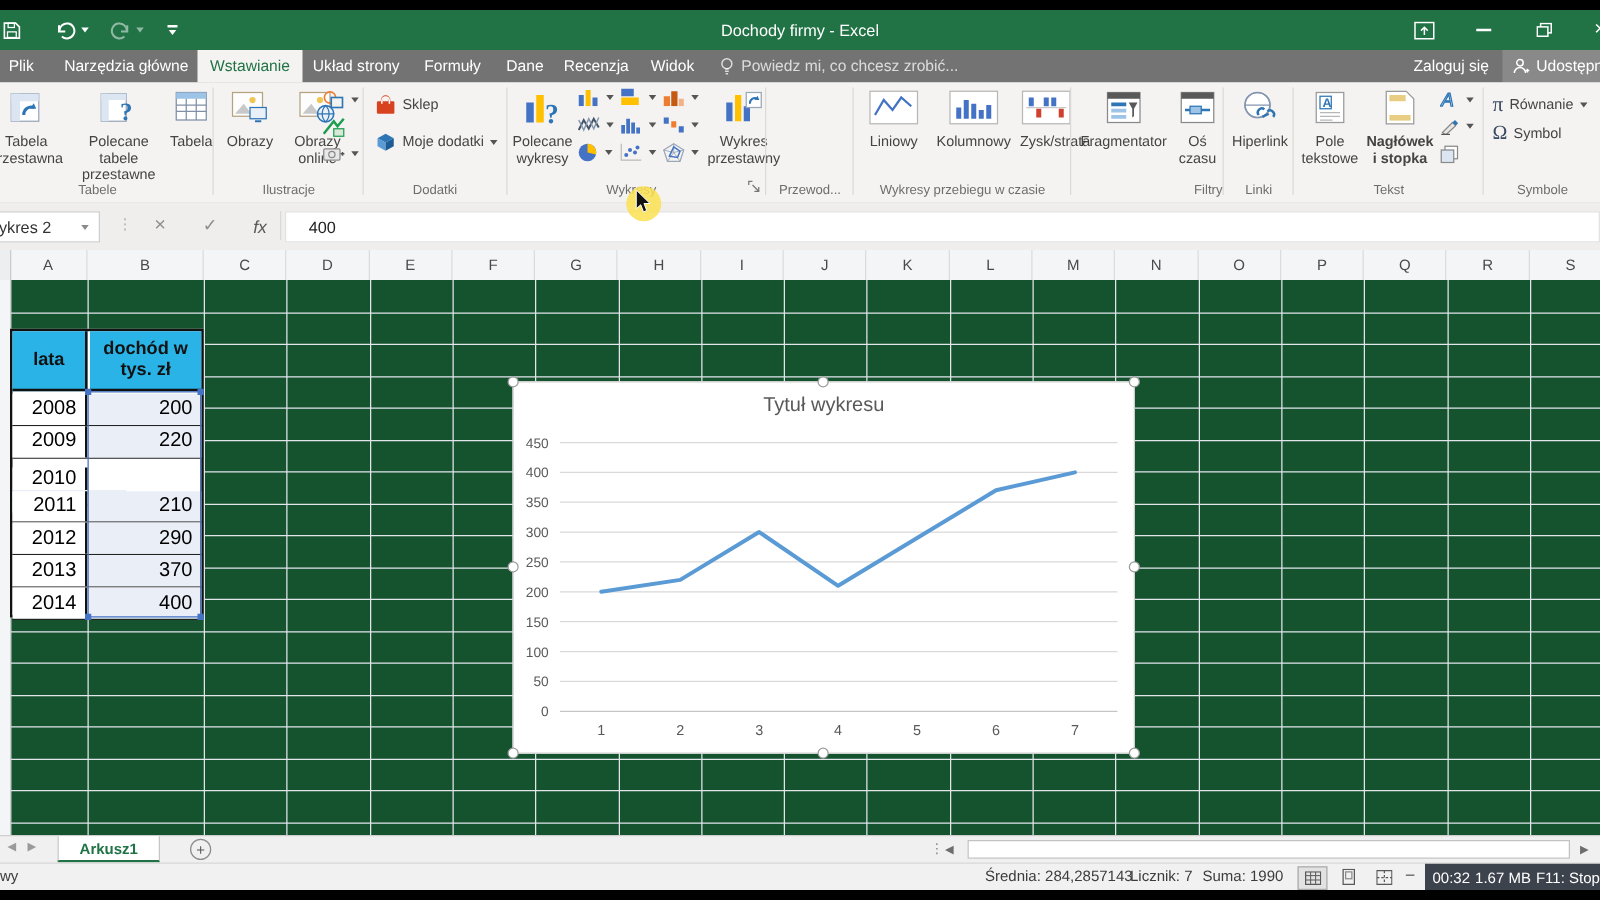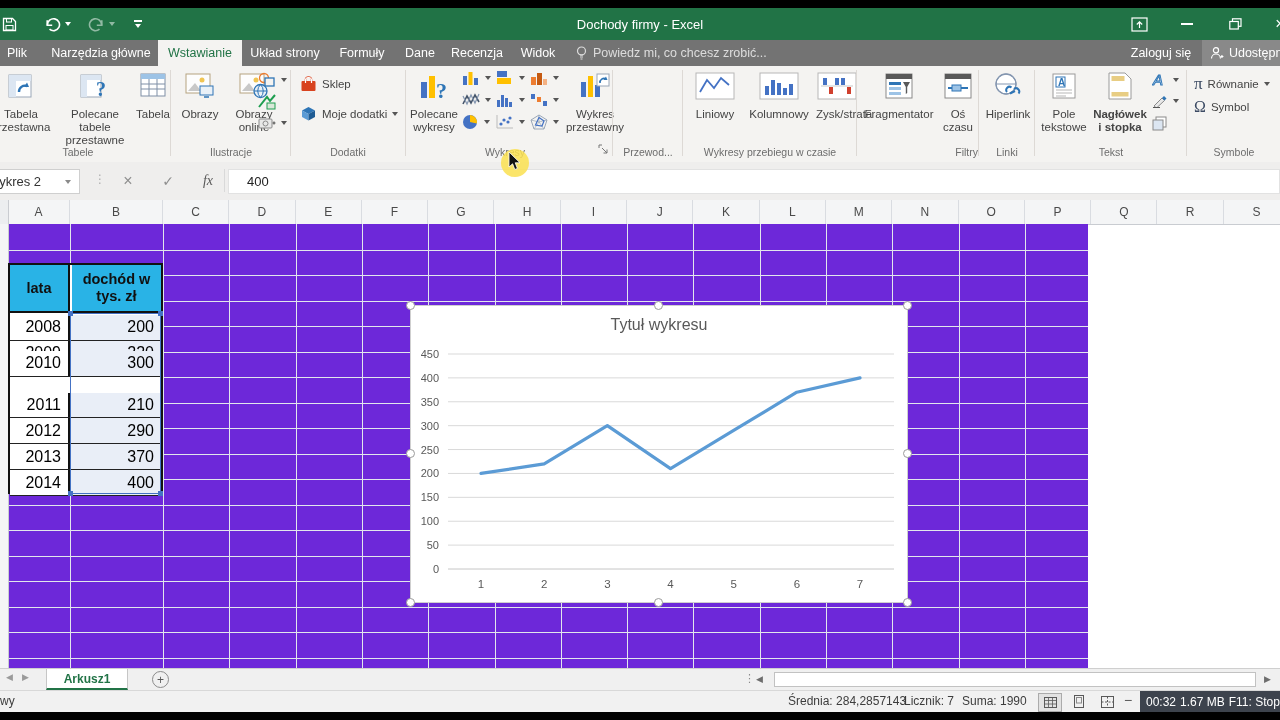--- a/index.html
+++ b/index.html
@@ -30,21 +30,21 @@
   .car.w{border-top-color:#fff;}
   .launcher{position:absolute;color:#777;}
   
   .fbar{left:0;top:162px;width:1280px;height:38px;background:#efeeed;border-bottom:1px solid #d5d5d5;}
   .namebox{position:absolute;left:-20px;top:7px;width:98px;height:23px;background:#fff;border:1px solid #cfcfcf;overflow:hidden;display:flex;align-items:center;font-size:13px;color:#333;}
   .fbtn{position:absolute;top:7px;height:23px;display:flex;align-items:center;justify-content:center;font-size:14px;color:#8f8f8f;}
   .finput{position:absolute;left:228px;top:7px;right:0;height:23px;background:#fff;border:1px solid #e2e2e2;display:flex;align-items:center;padding-left:18px;font-size:13px;color:#222;}
   
   .colhdrrow{left:0;top:200px;width:1280px;height:24px;background:#f4f5f6;border-bottom:1px solid #c9ccd1;}
   .colhdr{position:absolute;top:0;height:24px;display:flex;align-items:center;justify-content:center;font-size:12px;color:#4a4a4a;border-right:1px solid #d9dce1;box-sizing:border-box;}
-  .gridarea{left:0;top:224px;width:1088px;height:444px;background:#6d28d9;overflow:hidden;}
+  .gridarea{left:0;top:224px;width:1280px;height:444px;background:#14532d;overflow:hidden;}
   .rowhdr{position:absolute;left:0;top:0;width:8px;height:444px;background:#f4f5f6;border-right:1px solid #c9ccd1;}
   .gline{position:absolute;background:#e2e6ec;}
   
   .xtable{position:absolute;left:8px;top:39px;width:155px;height:231px;border:2px solid #111;box-sizing:border-box;background:#fff;}
   .xth{position:absolute;top:0;height:48px;background:#29b3e6;display:flex;align-items:center;justify-content:center;font-weight:bold;font-size:14.5px;color:#111;text-align:center;line-height:17px;border-bottom:2px solid #111;box-sizing:border-box;}
   .xrow{position:absolute;left:0;width:151px;display:flex;box-sizing:border-box;border-bottom:1px solid #222;}
   .xcell{box-sizing:border-box;display:flex;align-items:center;justify-content:flex-end;padding-right:7px;font-size:16px;color:#000;}
   .sel-handle{position:absolute;width:5px;height:5px;background:#4472c4;}
   
   .chartbox{position:absolute;left:410px;top:81px;width:498px;height:298px;background:#fff;border:1px solid #cfcfcf;box-sizing:border-box;}
@@ -492,21 +492,21 @@
   </div>
 
   <div class="abs fbar">
     <div class="namebox">
       <span style="padding-left:6px;white-space:nowrap;">Wykres 2</span>
       <span class="car" style="position:absolute;right:8px;border-top-color:#8a8a8a;"></span>
     </div>
     <div class="abs" style="left:94px;top:10px;color:#b0b0b0;font-size:12px;letter-spacing:1px;">⋮</div>
     <div class="fbtn" style="left:116px;width:24px;font-size:16px;">×</div>
     <div class="fbtn" style="left:156px;width:24px;">✓</div>
-    <div class="fbtn" style="left:196px;width:24px;color:#595959;font-family:Liberation Serif, serif;font-style:italic;font-size:14px;">fx</div>
+    <div class="fbtn" style="left:196px;width:24px;color:#595959;font-family:Liberation Sans, sans-serif;font-style:italic;font-size:14px;">fx</div>
     <div class="abs" style="left:224px;top:7px;width:1px;height:23px;background:#d9d9d9;"></div>
     <div class="finput">
         <span>400</span>
       </div>
   </div>
 
   <div class="abs colhdrrow">
     <div class="abs" style="left:0;top:0;width:8px;height:24px;background:#eceef0;border-right:1px solid #c9ccd1;"></div>
     <div id="colhdrs">
         <div class="colhdr" style="left: 8px; width: 62px;">A</div>
@@ -576,21 +576,21 @@
       <div class="xth" style="left:62px;width:89px;padding:0 2px;">dochód w tys. zł</div>
       <div id="tablerows">
           <div class="xrow" style="top: 50px; height: 25.857px;">
             <div class="xcell" style="width: 60px; border-right: 2px solid rgb(17, 17, 17); background: rgb(255, 255, 255);">2008</div>
             <div class="xcell" style="width: 91px; background: rgb(233, 238, 247);">200</div>
           </div>
           <div class="xrow" style="top: 75.857px; height: 25.857px;">
             <div class="xcell" style="width: 60px; border-right: 2px solid rgb(17, 17, 17); background: rgb(255, 255, 255);">2009</div>
             <div class="xcell" style="width: 91px; background: rgb(233, 238, 247);">220</div>
           </div>
-          <div class="xrow" style="top: 86px; height: 25.857px;">
+          <div class="xrow" style="top: 109px; height: 25.857px; flex-direction: column;">
             <div class="xcell" style="width: 60px; border-right: 2px solid rgb(17, 17, 17); background: rgb(255, 255, 255);">2010</div>
             <div class="xcell" style="width: 91px; background: rgb(233, 238, 247);">300</div>
           </div>
           <div class="xrow" style="top: 127.571px; height: 25.857px;">
             <div class="xcell" style="width: 60px; border-right: 2px solid rgb(17, 17, 17); background: rgb(255, 255, 255);">2011</div>
             <div class="xcell" style="width: 91px; background: rgb(233, 238, 247);">210</div>
           </div>
           <div class="xrow" style="top: 153.428px; height: 25.857px;">
             <div class="xcell" style="width: 60px; border-right: 2px solid rgb(17, 17, 17); background: rgb(255, 255, 255);">2012</div>
             <div class="xcell" style="width: 91px; background: rgb(233, 238, 247);">290</div>

